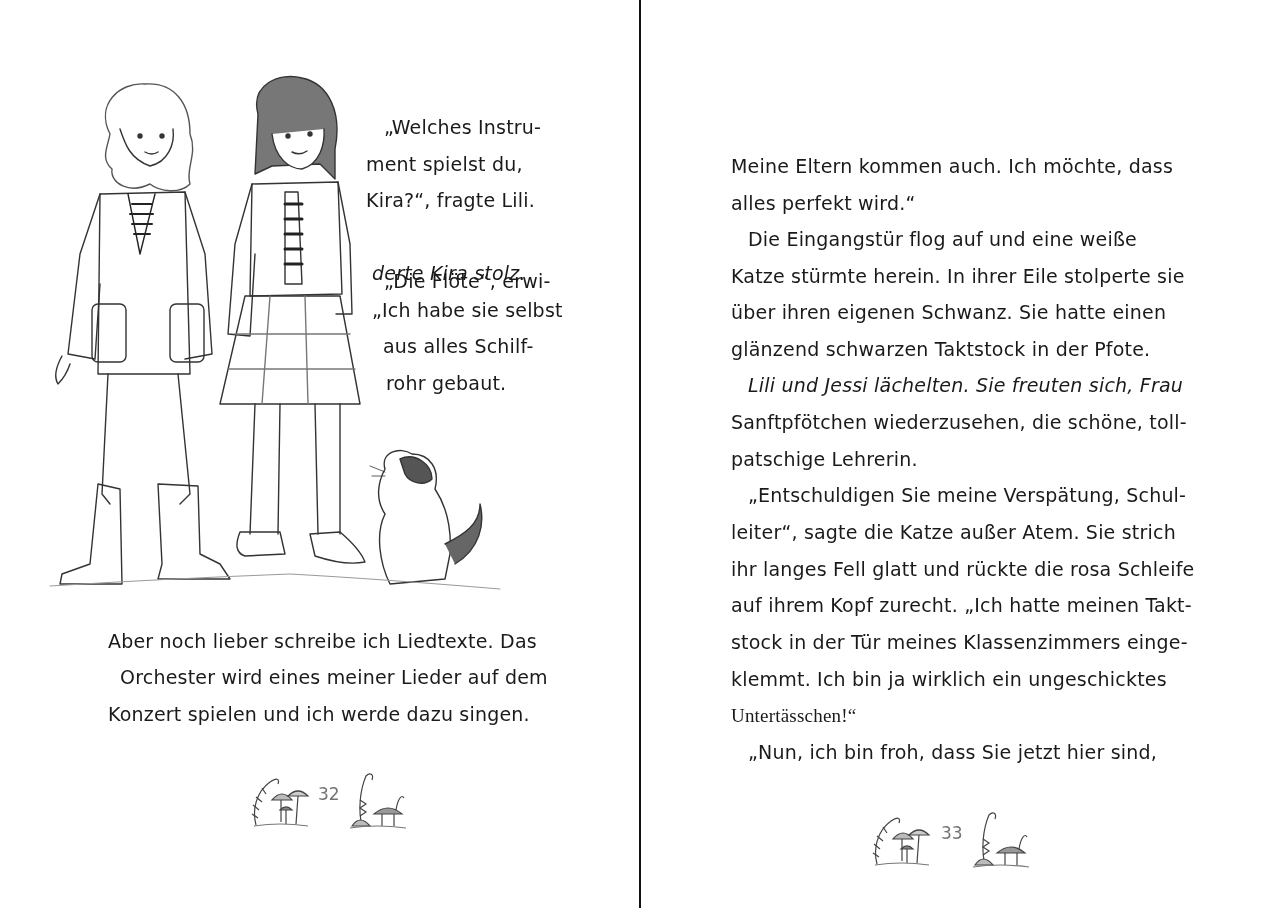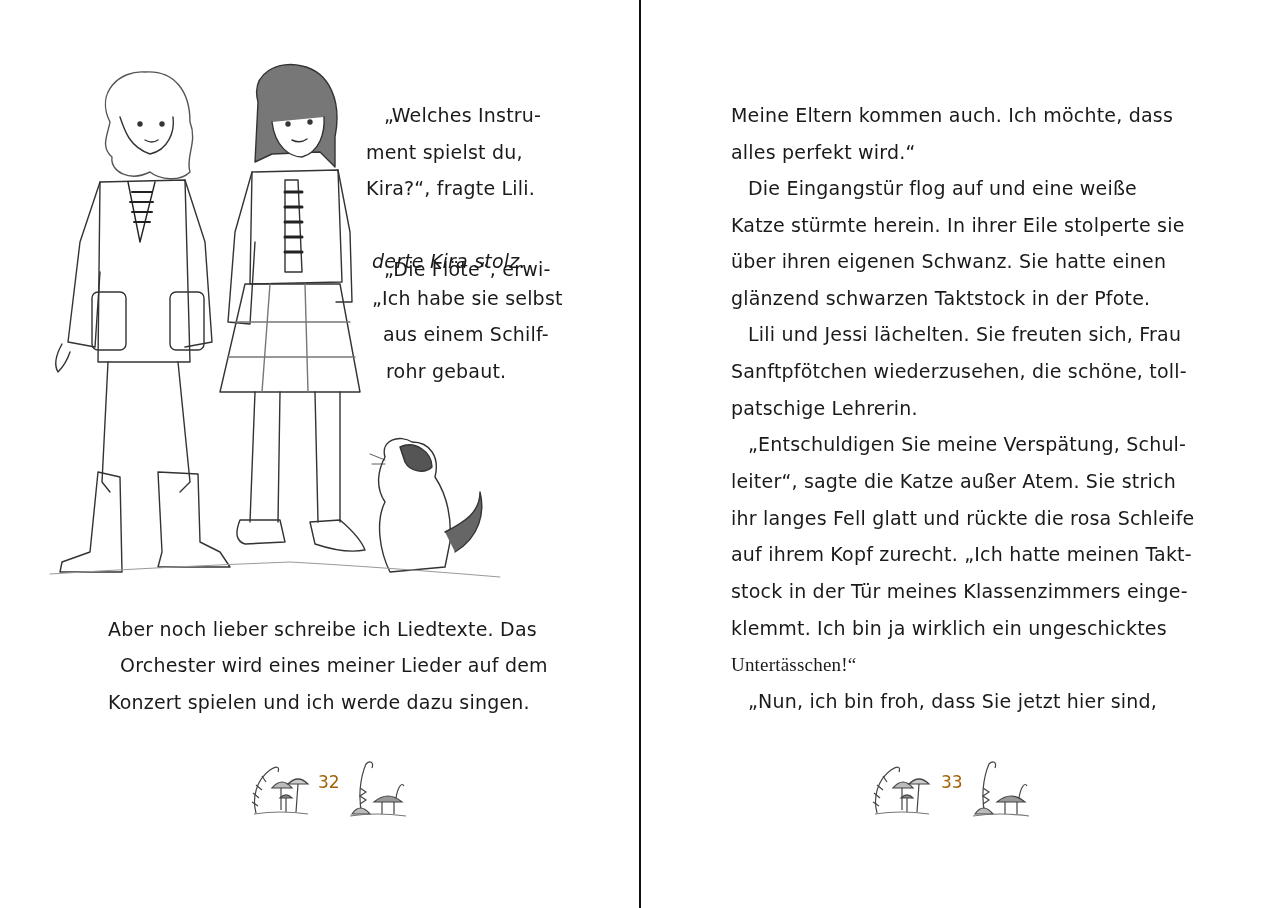--- a/index.html
+++ b/index.html
@@ -1,24 +1,24 @@
 <!DOCTYPE html>
 <html><head>
 <meta charset="utf-8">
 <style>
   html, body { margin:0; padding:0; background:#ffffff; }
   body { width:1280px; height:908px; position:relative; overflow:hidden; font-family:"DejaVu Sans", sans-serif; color:#1a1a1a; }
-  .page { position:absolute; top:0; height:831px; background:#fff; }
+  .page { position:absolute; top:12px; height:831px; background:#fff; }
   .page-left { left:0; width:640px; }
-  .page-right { left:641px; width:639px; }
+  .page-right { left:641px; width:639px;margin-top:39px; }
   .gutter { position:absolute; left:639px; top:0; width:2px; height:908px; background:#111; }
   .line { position:absolute; font-size:19px; line-height:37px; white-space:nowrap; letter-spacing:0.2px; }
   .illustration { position:absolute; left:40px; top:62px; width:470px; height:530px; }
   .pagenum-wrap { position:absolute; top:758px; height:70px; }
-  .pagenum { position:absolute; top:14px; font-size:17px; color:#a16207; }
+  .pagenum { position:absolute; top:14px; font-size:17px; color:#737373; }
   .orn { position:absolute; top:0; }
 </style>
 </head>
 <body>
 
 <div class="page page-left">
 
   <svg class="illustration" viewBox="0 0 470 530" xmlns="http://www.w3.org/2000/svg" fill="none" stroke="#333" stroke-width="1.4" stroke-linecap="round" stroke-linejoin="round">
 
     <path d="M70 60 C55 30 80 8 105 10 C135 8 150 30 150 60 C158 80 145 95 150 110 C140 120 120 118 110 110 C90 120 70 110 72 95 C60 85 68 72 70 60Z" stroke="#555"></path>
@@ -62,21 +62,21 @@
     <path d="M10 512 Q120 505 250 500 Q340 505 460 515" stroke="#999" stroke-width="1"></path>
   </svg>
 
   <div>
     <div class="line" style="left:384px; top:97px;">„Welches Instru-</div>
     <div class="line" style="left:366px; top:134px;">ment spielst du,</div>
     <div class="line" style="left:366px; top:170px;">Kira?“, fragte Lili.</div>
     <div class="line" style="left:384px; top:207px;margin-top:44px;">„Die Flöte“, erwi-</div>
     <div class="line" style="left:372px; top:243px;font-style:italic;">derte Kira stolz.</div>
     <div class="line" style="left:372px; top:280px;">„Ich habe sie selbst</div>
-    <div class="line" style="left:383px; top:316px;">aus einem Schilf-</div>
+    <div class="line" style="left:383px; top:316px;">aus alles Schilf-</div>
     <div class="line" style="left:386px; top:353px;">rohr gebaut.</div>
   </div>
 
   <div>
     <div class="line" style="left:108px; top:611px;text-align:center;">Aber noch lieber schreibe ich Liedtexte. Das</div>
     <div class="line" style="left:108px; top:647px;margin-left:12px;">Orchester wird eines meiner Lieder auf dem</div>
     <div class="line" style="left:108px; top:684px;">Konzert spielen und ich werde dazu singen.</div>
   </div>
 
   <div class="pagenum-wrap" style="left:250px; width:160px;">
@@ -107,21 +107,21 @@
 <div class="gutter"></div>
 
 <div class="page page-right">
   <div>
     <div class="line" style="left:90px; top:97px;">Meine Eltern kommen auch. Ich möchte, dass</div>
     <div class="line" style="left:90px; top:134px;">alles perfekt wird.“</div>
     <div class="line" style="left:107px; top:170px;">Die Eingangstür flog auf und eine weiße</div>
     <div class="line" style="left:90px; top:207px;">Katze stürmte herein. In ihrer Eile stolperte sie</div>
     <div class="line" style="left:90px; top:243px;">über ihren eigenen Schwanz. Sie hatte einen</div>
     <div class="line" style="left:90px; top:280px;">glänzend schwarzen Taktstock in der Pfote.</div>
-    <div class="line" style="left:107px; top:316px;">Lili und Jessi lächelten. Sie freuten sich, Frau</div>
+    <div class="line" style="left:107px; top:316px;font-style:italic;">Lili und Jessi lächelten. Sie freuten sich, Frau</div>
     <div class="line" style="left:90px; top:353px;">Sanftpfötchen wiederzusehen, die schöne, toll-</div>
     <div class="line" style="left:90px; top:390px;">patschige Lehrerin.</div>
     <div class="line" style="left:107px; top:426px;">„Entschuldigen Sie meine Verspätung, Schul-</div>
     <div class="line" style="left:90px; top:463px;text-align:center;">leiter“, sagte die Katze außer Atem. Sie strich</div>
     <div class="line" style="left:90px; top:500px;">ihr langes Fell glatt und rückte die rosa Schleife</div>
     <div class="line" style="left:90px; top:536px;">auf ihrem Kopf zurecht. „Ich hatte meinen Takt-</div>
     <div class="line" style="left:90px; top:573px;">stock in der Tür meines Klassenzimmers einge-</div>
     <div class="line" style="left:90px; top:610px;">klemmt. Ich bin ja wirklich ein ungeschicktes</div>
     <div class="line" style="left:90px; top:646px;font-family:Liberation Serif, serif;">Untertässchen!“</div>
     <div class="line" style="left:107px; top:683px;">„Nun, ich bin froh, dass Sie jetzt hier sind,</div>

